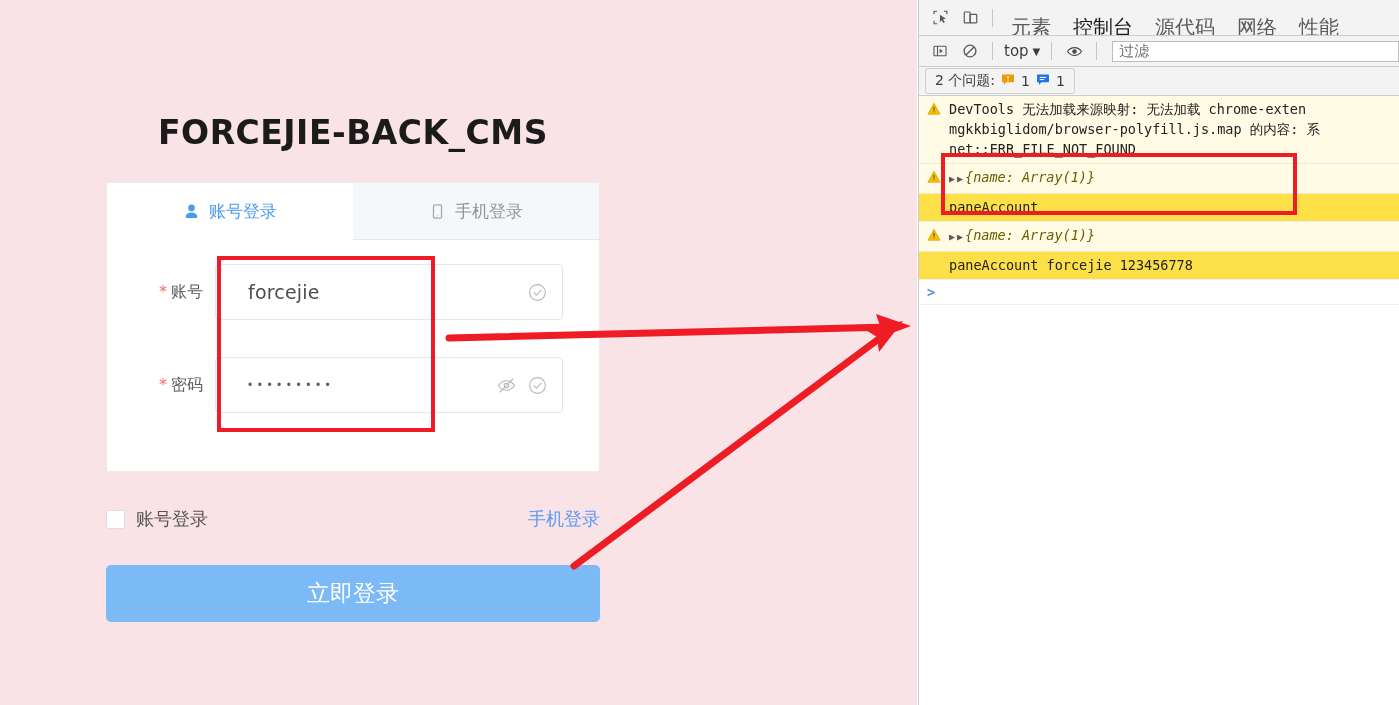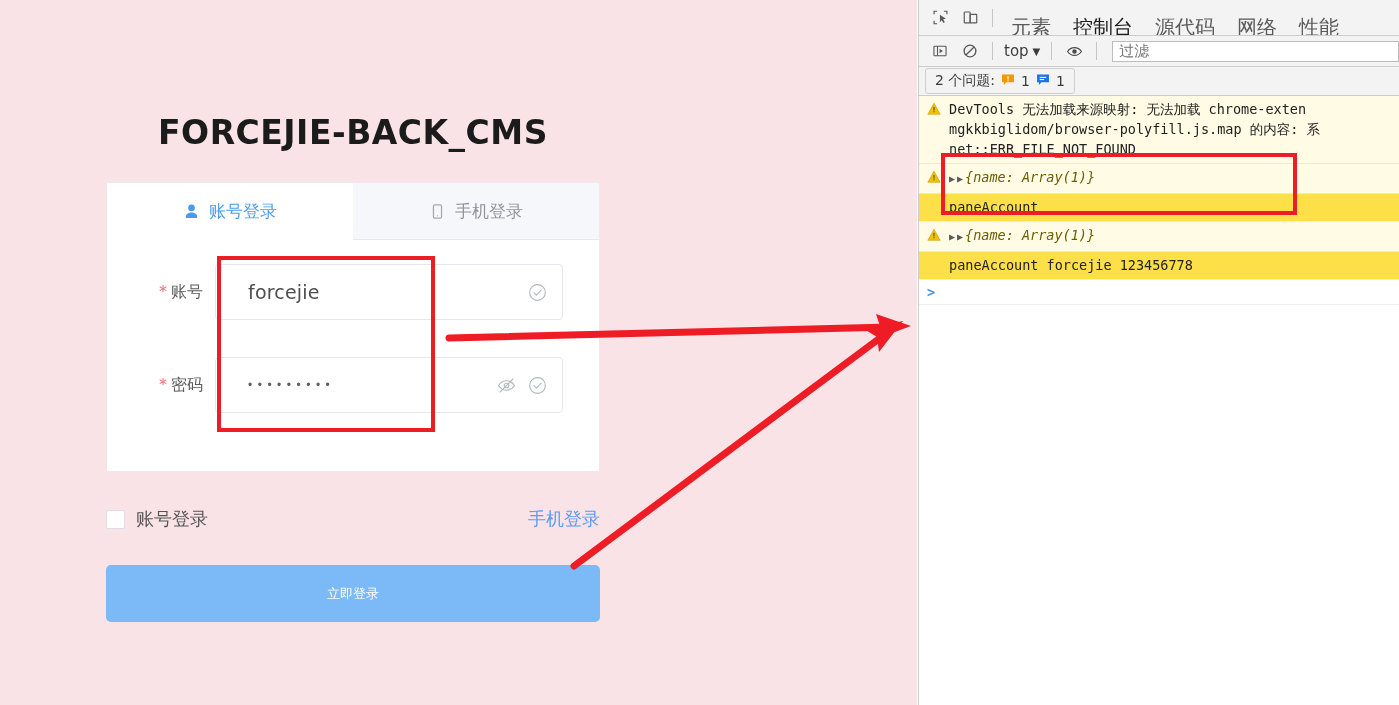--- a/index.html
+++ b/index.html
@@ -109,21 +109,21 @@
   #forgot-link {
     font-size: 18px; color: #5b9bf5; cursor: pointer;
     font-family: "DejaVu Sans", sans-serif;
   }
 
   #login-button {
     position: absolute; left: 106px; top: 565px;
     width: 494px; height: 57px;
     background: #7cb9f7;
     border: none; border-radius: 5px;
-    color: #ffffff; font-size: 13px;
+    color: #ffffff; font-size: 23px;
     font-family: "DejaVu Sans", sans-serif;
     cursor: pointer;
   }
 
   
   #arrows { position: absolute; left: 0; top: 0; width: 1399px; height: 705px; pointer-events: none; z-index: 8; }
 
   
   #devtools {
     position: absolute; left: 918px; top: 0;

